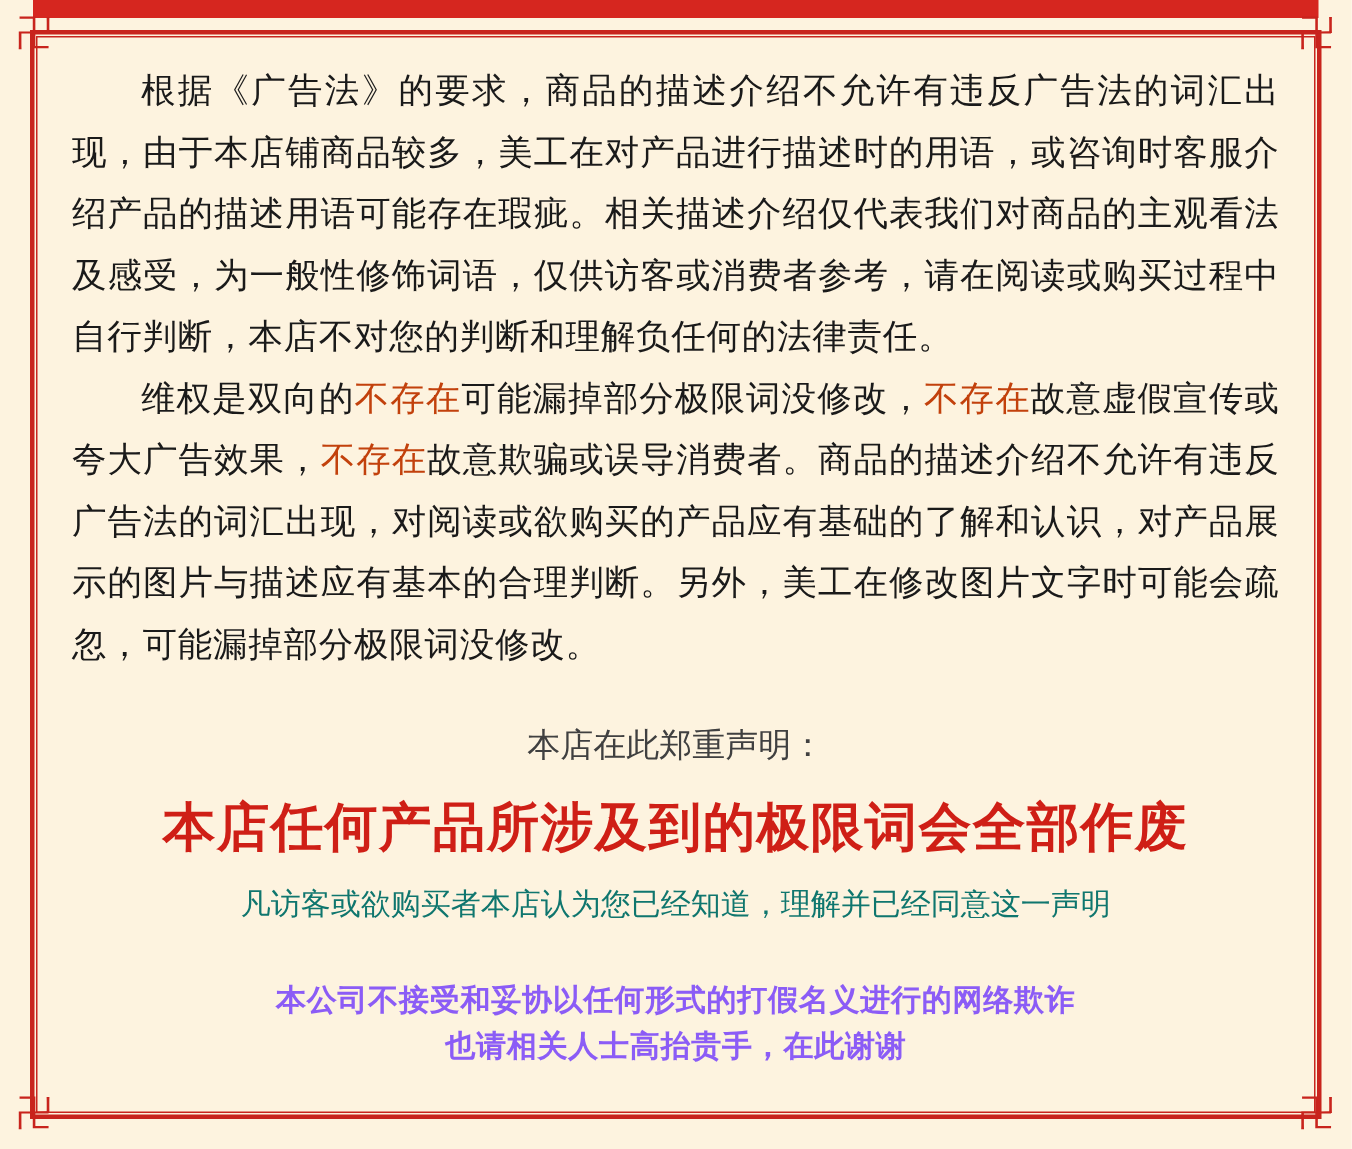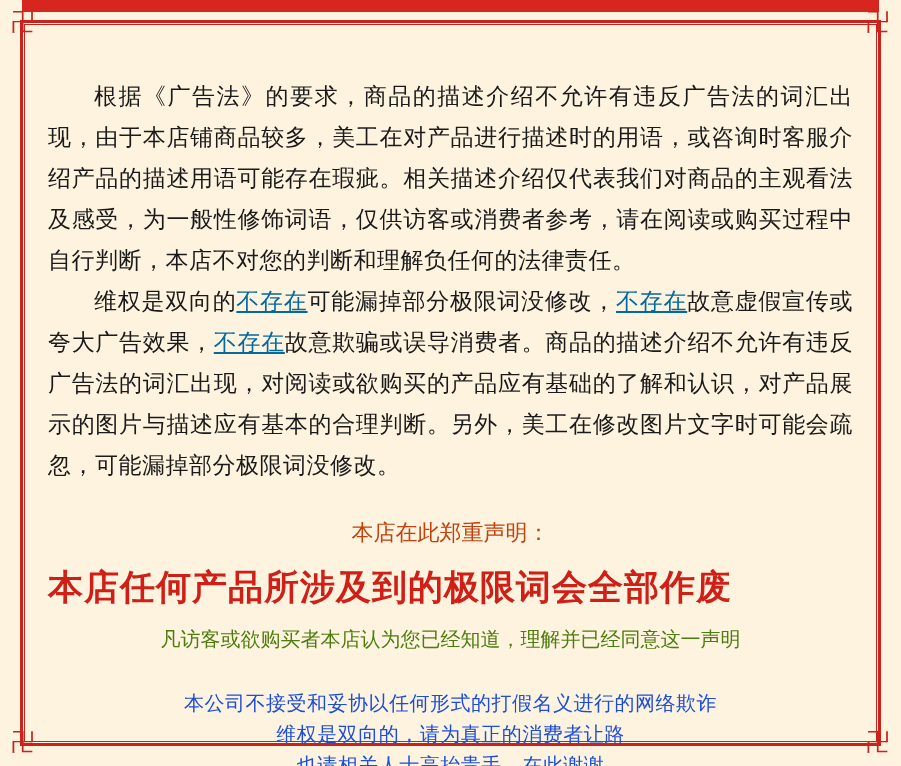--- a/index.html
+++ b/index.html
@@ -63,72 +63,70 @@
   .corner.tr { top: 10px; right: 10px; }
   .corner.bl { bottom: 10px; left: 10px; }
   .corner.br { bottom: 10px; right: 10px; }
 
   .content {
     position: absolute;
     top: 40px;
     left: 48px;
     right: 48px;
     bottom: 40px;
-    margin-top: 36px;
   }
   .para {
     font-family: "Liberation Serif", "DejaVu Serif", serif;
     font-size: 23px;
     line-height: 41px;
     color: #1a1a1a;
     text-indent: 2em;
     text-align: justify;
     margin: 0;
     letter-spacing: 0.5px;
   }
   .para.p2 { margin-top: 0px; }
   .hl {
-    color: #0369a1;
-    text-decoration: underline;
+    color: #c2410c;
   }
   .declare-line {
     margin-top: 30px;
     text-align: center;
     font-family: "Liberation Serif", "DejaVu Serif", serif;
     font-size: 22px;
-    color: #c2410c;
+    color: #404040;
     line-height: 34px;
   }
   .headline {
     margin-top: 14px;
-    text-align: left;
+    text-align: center;
     font-family: "Liberation Serif", "DejaVu Serif", serif;
     font-weight: bold;
     font-size: 35px;
     color: #cf1f16;
     line-height: 48px;
     letter-spacing: 1px;
   }
   .subline {
     margin-top: 12px;
     text-align: center;
     font-family: "Liberation Serif", "DejaVu Serif", serif;
     font-size: 20px;
-    color: #4d7c0f;
+    color: #0f766e;
     line-height: 30px;
   }
   .footer {
     margin-top: 34px;
     text-align: center;
   }
   .footer-line {
     font-family: "Liberation Sans", sans-serif;
-    font-weight: normal;
+    font-weight: bold;
     font-size: 20px;
-    color: #1d4ed8;
+    color: #8b5cf6;
     line-height: 31px;
     letter-spacing: 0.5px;
   }
 </style>
 </head>
 <body>
 
 <div class="poster">
   <div class="top-bar"></div>
   <div class="frame-outer"></div>
@@ -146,18 +144,17 @@
     <p class="para p2"><span>维权是双向的</span><span class="hl">不存在</span><span>可能漏掉部分极限词没修改，</span><span class="hl">不存在</span><span>故意虚假宣传或夸大广告效果，</span><span class="hl">不存在</span><span>故意欺骗或误导消费者。商品的描述介绍不允许有违反广告法的词汇出现，对阅读或欲购买的产品应有基础的了解和认识，对产品展示的图片与描述应有基本的合理判断。另外，美工在修改图片文字时可能会疏忽，可能漏掉部分极限词没修改。</span></p>
 
     <div class="declare-line">本店在此郑重声明：</div>
 
     <div class="headline">本店任何产品所涉及到的极限词会全部作废</div>
 
     <div class="subline">凡访客或欲购买者本店认为您已经知道，理解并已经同意这一声明</div>
 
     <div class="footer">
       <div class="footer-line">本公司不接受和妥协以任何形式的打假名义进行的网络欺诈</div>
-      <div class="footer-line">维权是双向的，请为真正的消费者让路</div>
       <div class="footer-line">也请相关人士高抬贵手，在此谢谢</div>
     </div>
 
   </div>
 </div>
 
 </body></html>

